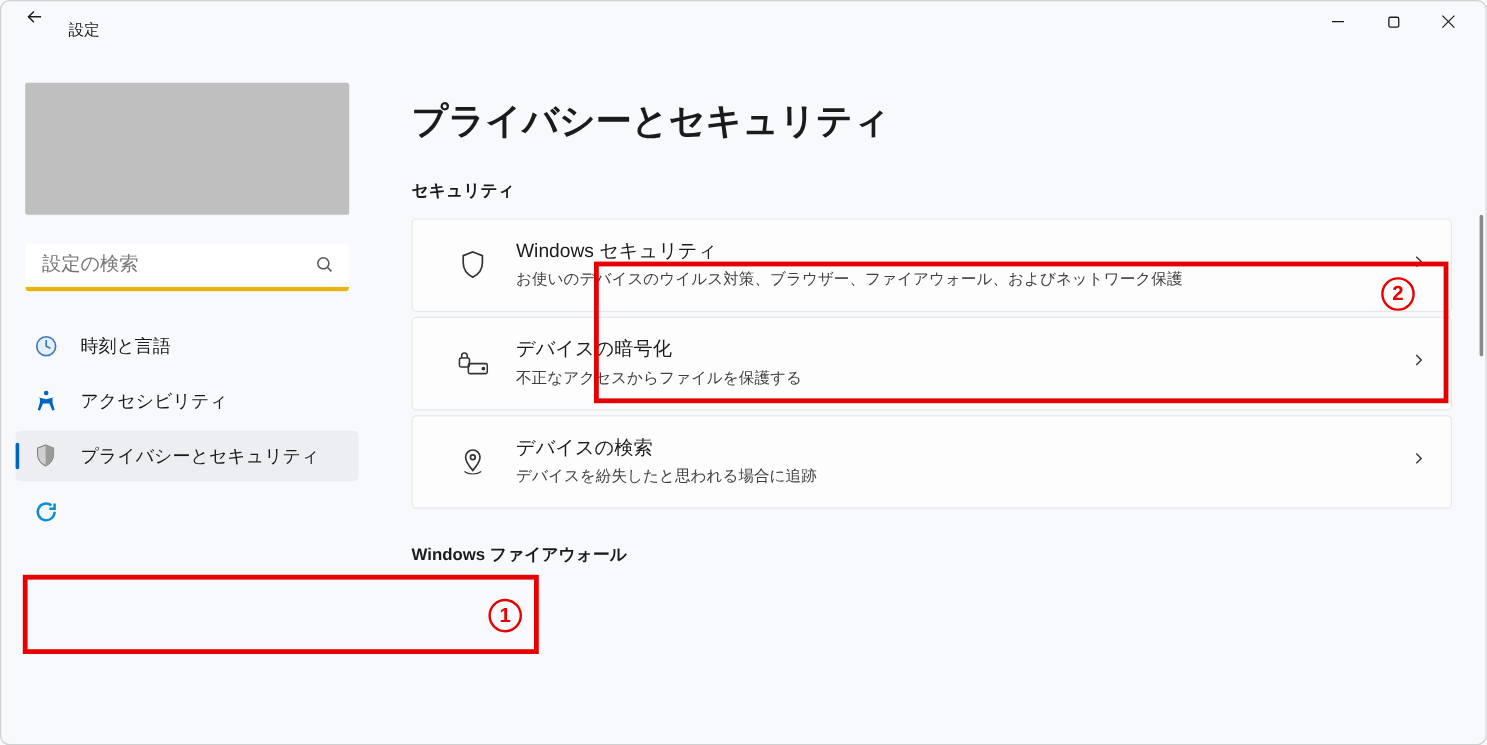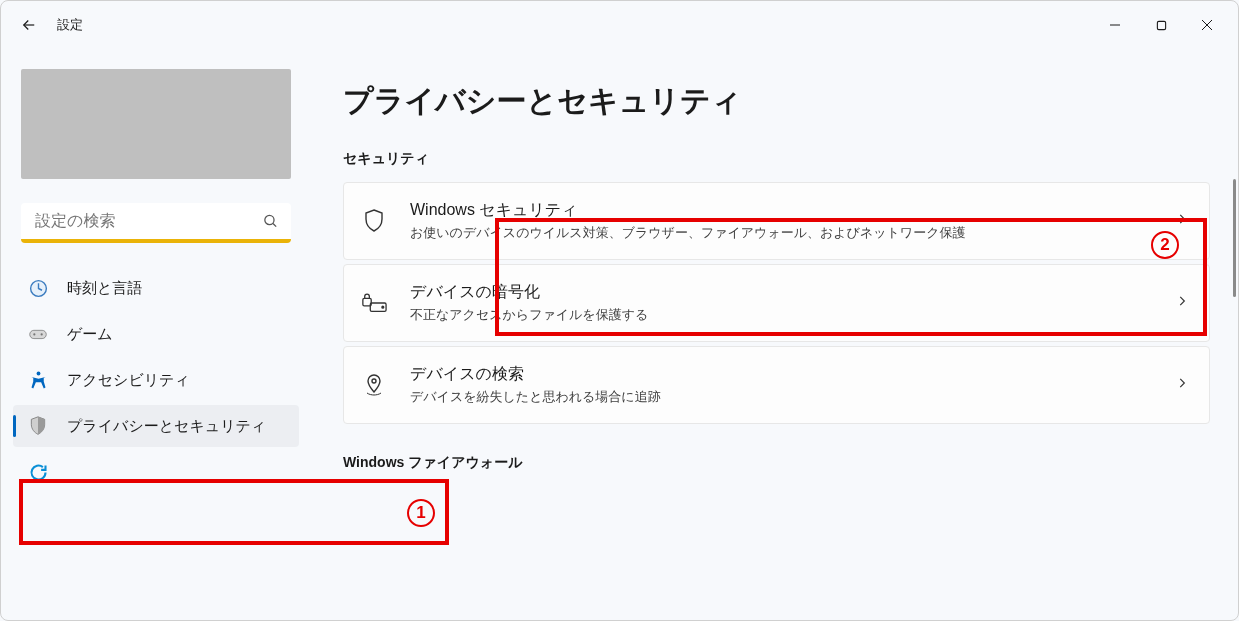--- a/index.html
+++ b/index.html
@@ -17,21 +17,21 @@
     height: 100%;
     border: 1px solid #d0d0d0;
     border-radius: 8px;
     background: #f7f9fc;
   }
 
   
   .titlebar {
     height: 48px;
     display: flex;
-    align-items: center;
+    align-items: flex-end;
     padding: 15px 8px;
   }
   .back-btn {
     width: 40px; height: 40px;
     display: flex; align-items: center; justify-content: center;
     border-radius: 4px;
     cursor: default;
   }
   .app-title {
     font-size: 13px;
@@ -156,21 +156,21 @@
   }
   .cards {
     display: flex;
     flex-direction: column;
     gap: 4px;
   }
   .card {
     background: #fdfdfd;
     border: 1px solid #e7e7e7;
     border-radius: 4px;
-    padding: 16px 20px 16px 16px;
+    padding: 16px 20px 16px 36px;
     display: flex;
     align-items: center;
     gap: 22px;
   }
   .card-icon {
     width: 28px; height: 28px;
     display: flex; align-items: center; justify-content: center;
     flex-shrink: 0;
   }
   .card-text { flex: 1; }
@@ -254,30 +254,20 @@
         <div class="nav-item">
           <span class="nav-icon">
             <svg width="21" height="21" viewBox="0 0 24 24" fill="none">
               <circle cx="12" cy="12" r="9" stroke="#3a7bbf" stroke-width="1.6" fill="#e6f0fa"></circle>
               <path d="M12 6v6l4 2" stroke="#3a7bbf" stroke-width="1.6"></path>
             </svg>
           </span>
           <span class="nav-label">時刻と言語</span>
         </div>
 
-        <div class="nav-item">
-          <span class="nav-icon">
-            <svg width="22" height="22" viewBox="0 0 24 24" fill="none">
-              <rect x="3" y="8" width="18" height="9" rx="4.5" fill="#d8d8d8" stroke="#888" stroke-width="1"></rect>
-              <circle cx="8" cy="12.5" r="1.2" fill="#777"></circle>
-              <circle cx="16" cy="12.5" r="1.2" fill="#777"></circle>
-            </svg>
-          </span>
-          <span class="nav-label">ゲーム</span>
-        </div>
 
         <div class="nav-item">
           <span class="nav-icon">
             <svg width="21" height="21" viewBox="0 0 24 24" fill="#0067c0">
               <circle cx="12" cy="4" r="2.2"></circle>
               <path d="M4 8l8 2 8-2-2 1v4l2 7-2 1-3-7h-6l-3 7-2-1 2-7v-4z"></path>
             </svg>
           </span>
           <span class="nav-label">アクセシビリティ</span>
         </div>

